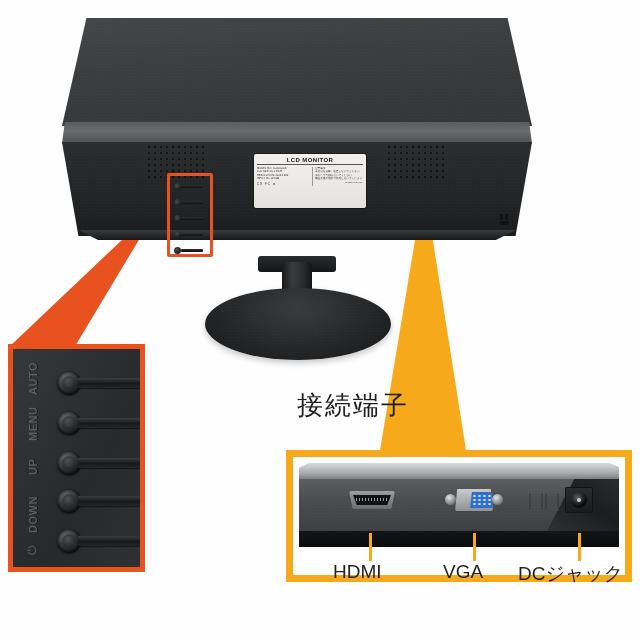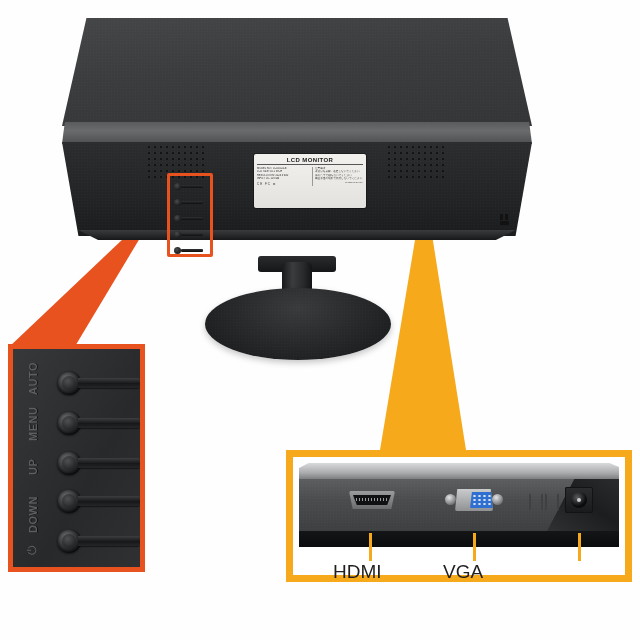--- a/index.html
+++ b/index.html
@@ -269,20 +269,21 @@
     </div>
 
     <div class="pb-lab" style="top:46px">AUTO</div>
     <div class="pb-lab" style="top:92px">MENU</div>
     <div class="pb-lab" style="top:126px">UP</div>
     <div class="pb-lab" style="top:184px">DOWN</div>
     <div class="pwr-glyph" style="top:206px">⏻</div>
   </div>
 
 
+  <div class="cap-jp cap-ports">接続端子</div>
 
   <div class="panel-ports">
     <div class="pp-inner">
       <div class="pp-bezel"></div>
       <div class="pp-face"></div>
       <div class="pp-corner"></div>
       <div class="pp-shadow"></div>
 
       <div class="hdmi">
           <i></i>
@@ -303,16 +304,17 @@
       <div class="dc">
           <i></i>
         </div>
 
       <div class="leader" style="left:76px;top:76px;height:28px;"></div>
       <div class="leader" style="left:180px;top:76px;height:28px;"></div>
       <div class="leader" style="left:285px;top:76px;height:28px;"></div>
 
       <div class="port-cap" style="left:40px;top:104px;">HDMI</div>
       <div class="port-cap" style="left:150px;top:104px;">VGA</div>
+      <div class="port-cap" style="left:225px;top:104px;">DCジャック</div>
     </div>
   </div>
 
 </div>
 
 </body></html>

